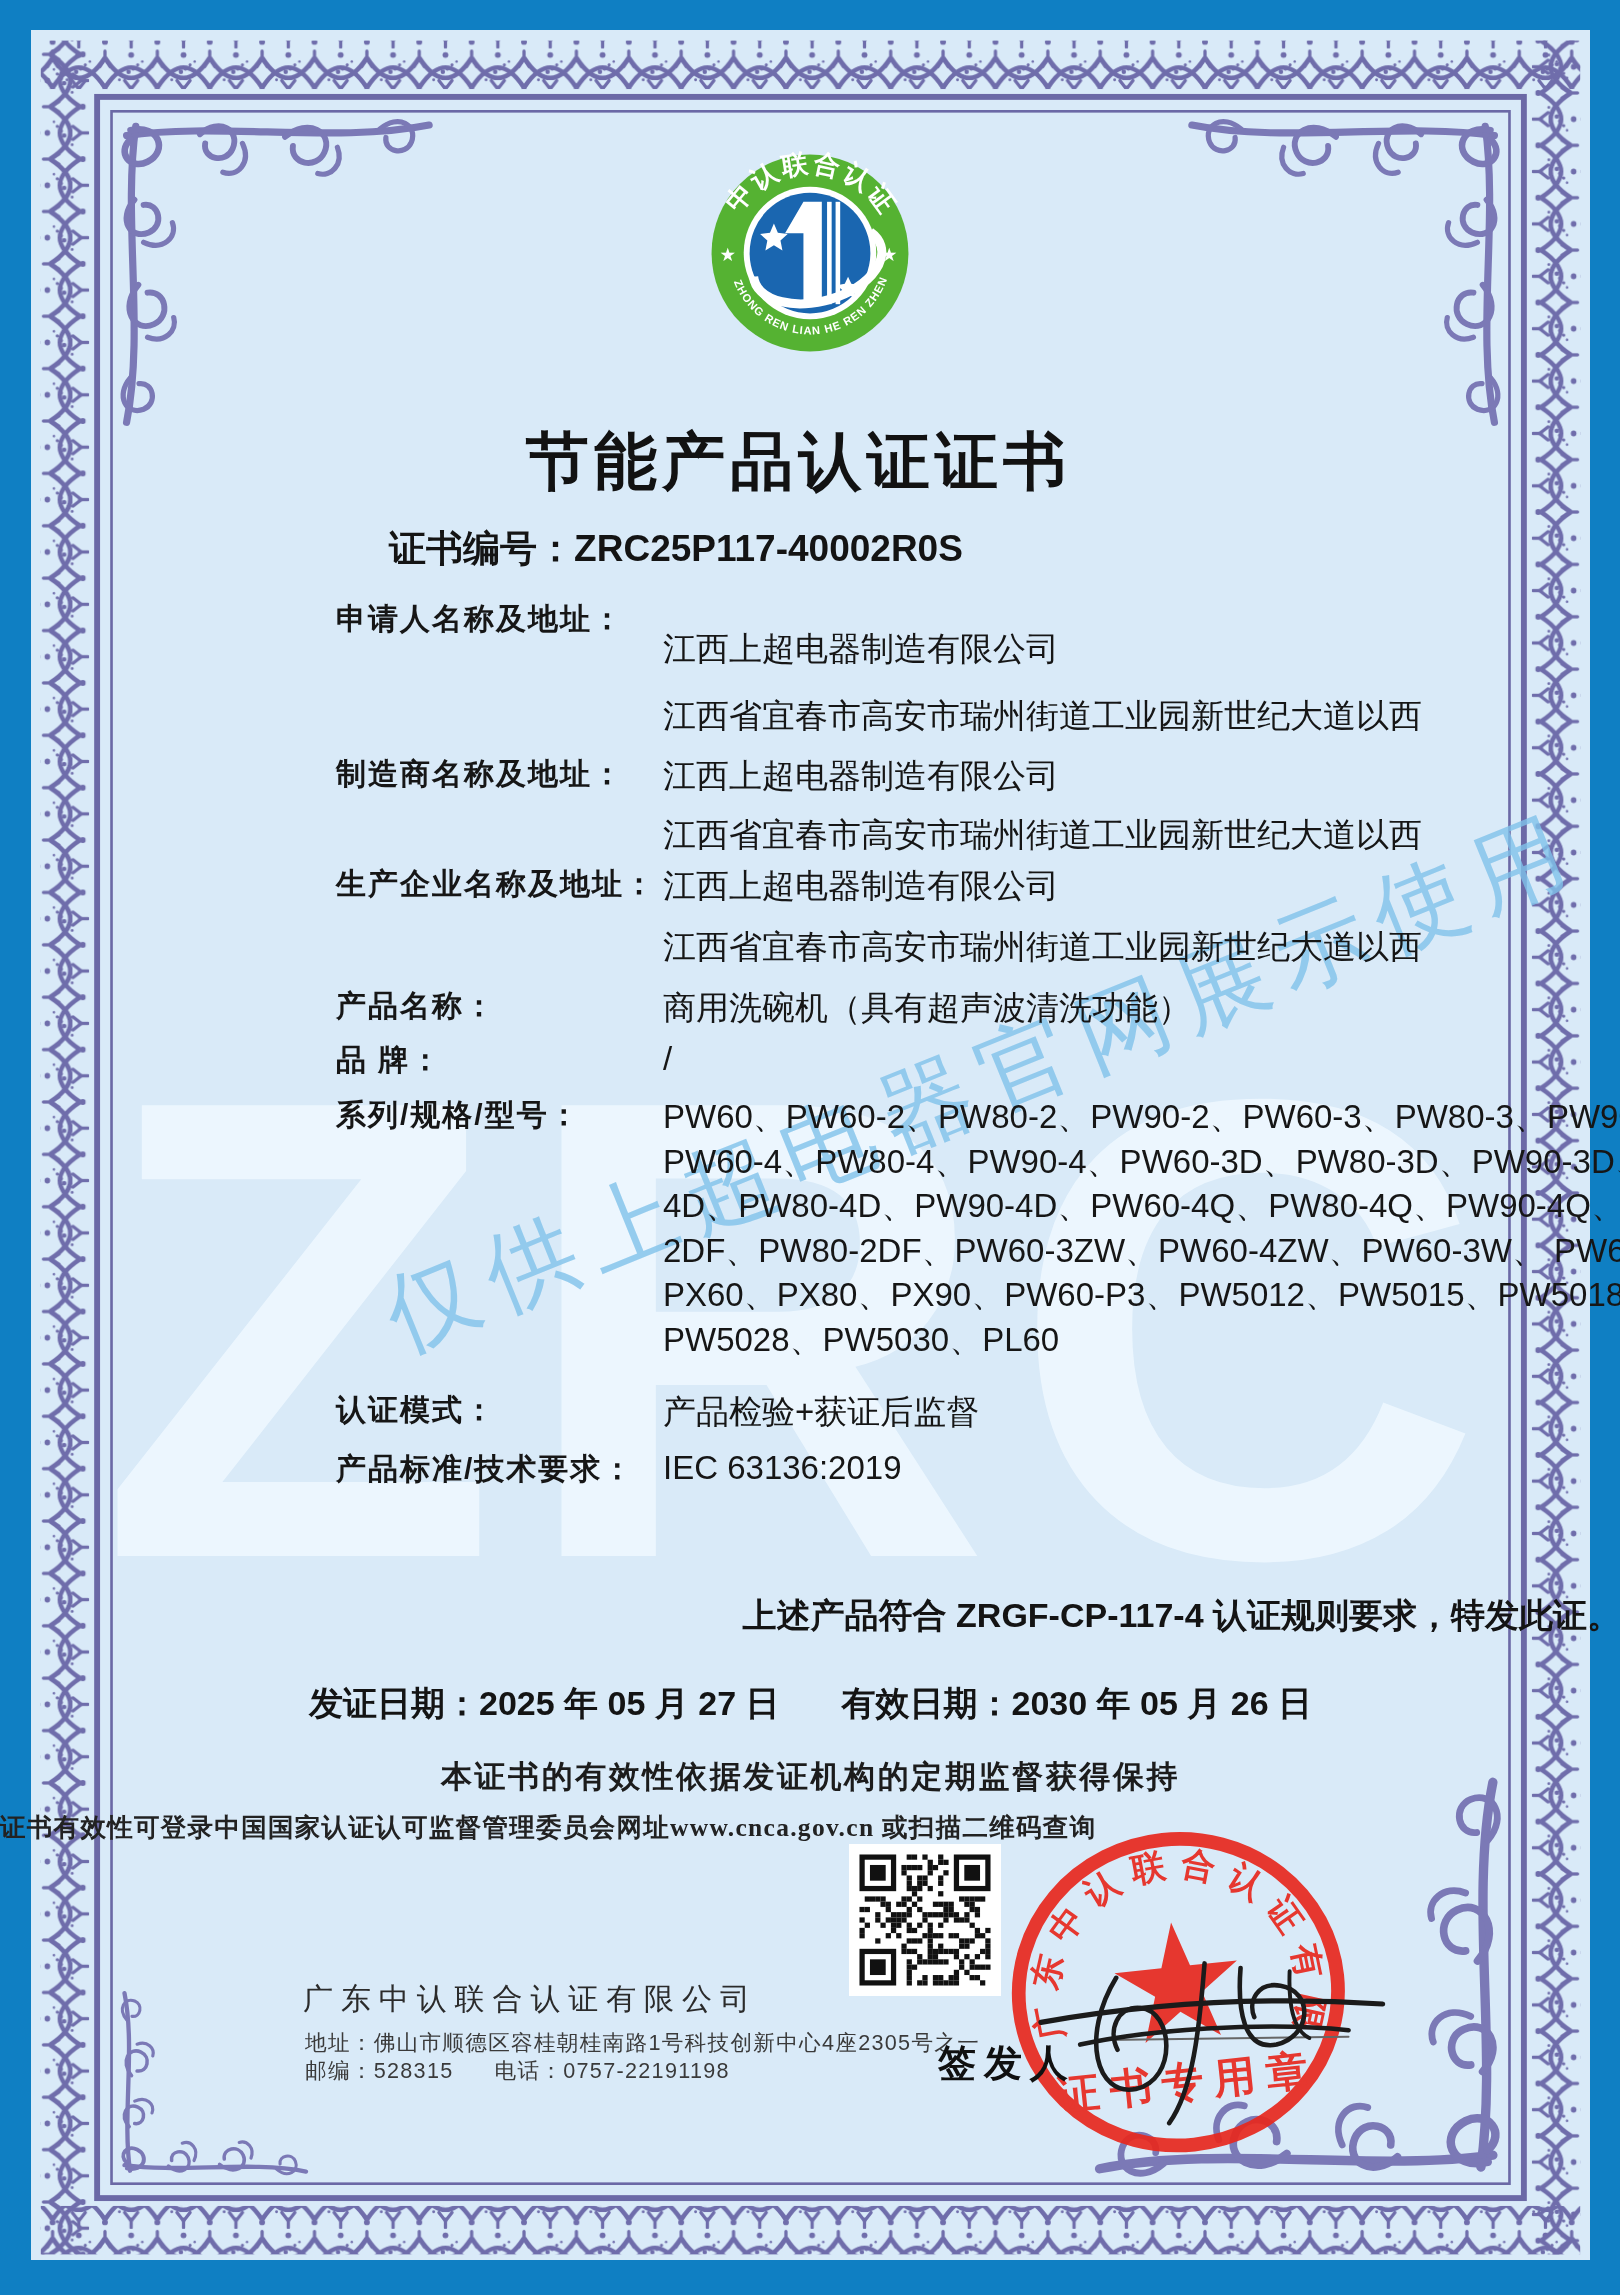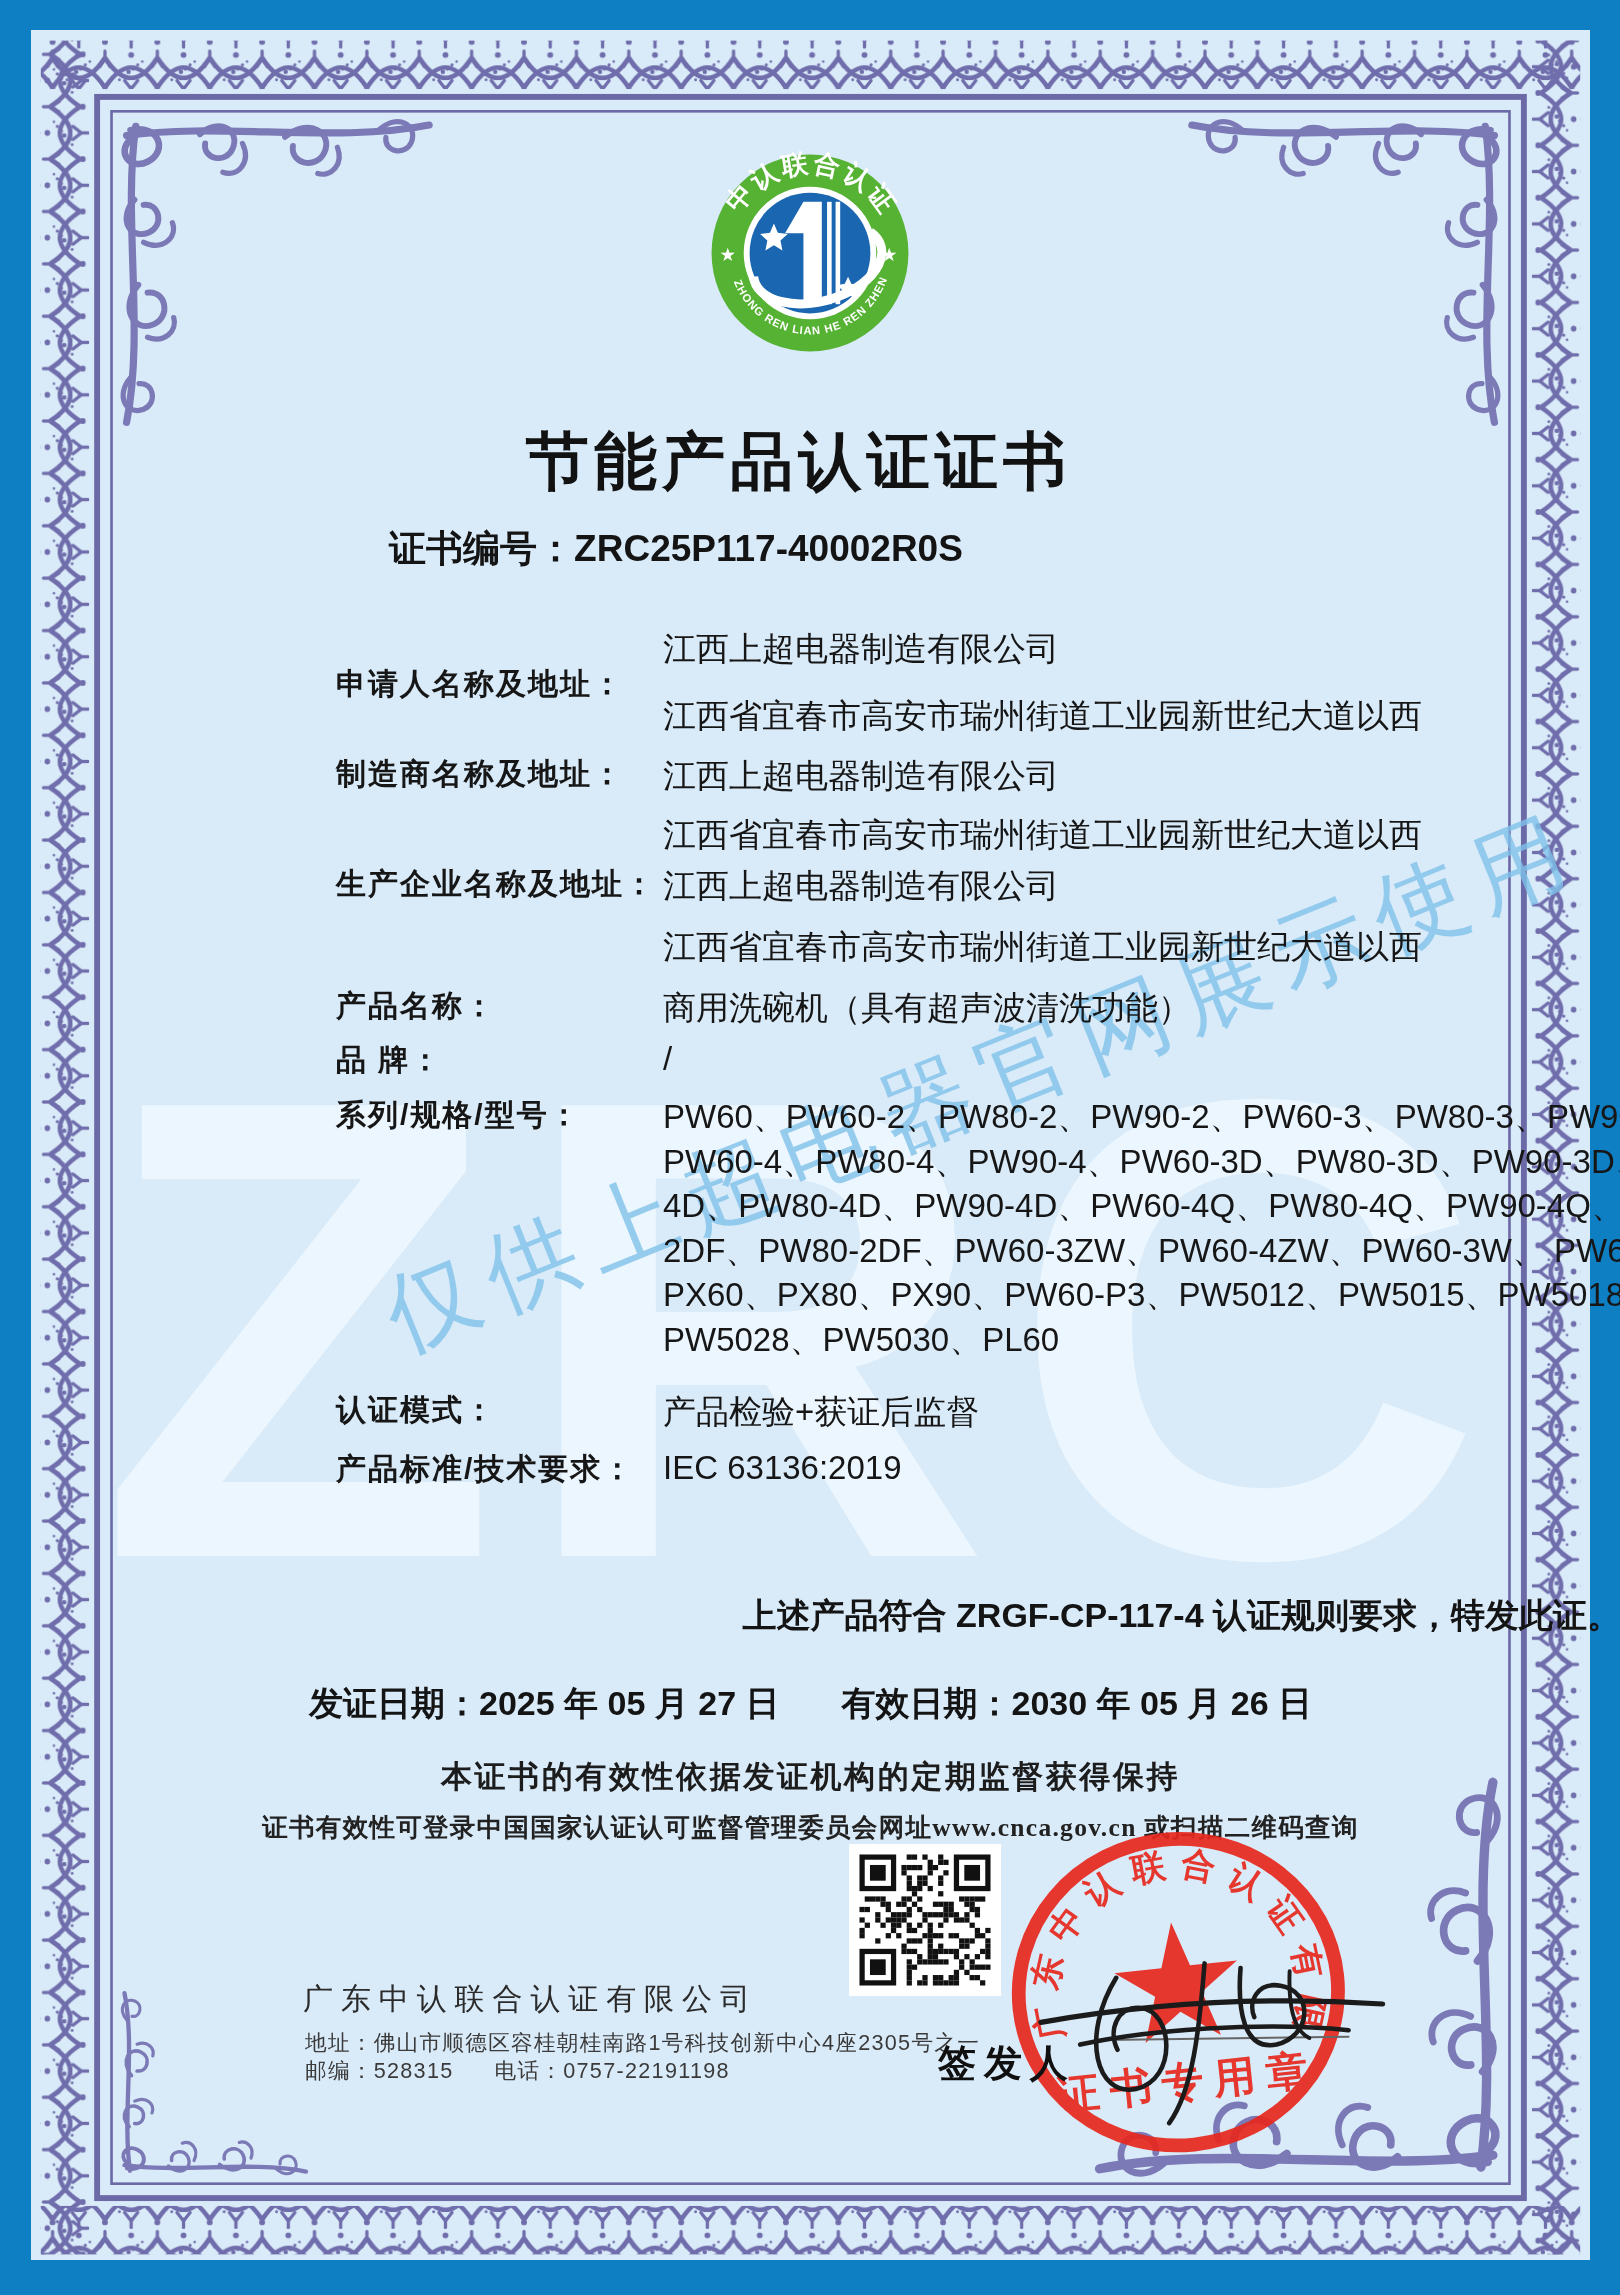--- a/index.html
+++ b/index.html
@@ -22,21 +22,21 @@
   .lbl{position:absolute;left:336px;font-size:30px;font-weight:bold;color:#161616;
     letter-spacing:2px;white-space:nowrap;}
   .val{position:absolute;left:663px;font-size:33px;color:#161616;white-space:nowrap;}
   .statement{position:absolute;left:0;top:1593px;width:1621px;text-align:right;
     font-size:34px;font-weight:bold;color:#141414;}
   .dates{position:absolute;left:0;top:1669px;width:1621px;text-align:center;
     font-size:34px;font-weight:bold;color:#141414;margin-top:12px;}
   .dates .gap{display:inline-block;width:62px;}
   .note1{position:absolute;left:0;top:1756px;width:1621px;text-align:center;
     font-family:"Liberation Serif",serif;font-size:31px;font-weight:bold;color:#1c1c1c;letter-spacing:2.6px;}
-  .note2{position:absolute;left:0;top:1810px;width:1621px;text-align:center;
+  .note2{position:absolute;left:0;top:1810px;width:1621px;text-align:left;
     font-family:"Liberation Serif",serif;font-size:25.5px;font-weight:bold;color:#222;letter-spacing:1.3px;}
   .qr{position:absolute;left:849px;top:1844px;}
   .sealwrap{position:absolute;left:982px;top:1814px;}
   .signer{position:absolute;left:938px;top:2038px;font-size:38px;font-weight:bold;
     color:#101010;letter-spacing:7.9px;z-index:5;}
   .f-company{position:absolute;left:303px;top:1979px;font-size:30px;color:#2b2b2b;letter-spacing:7.9px;}
   .f-line{position:absolute;left:305px;font-size:21.6px;color:#3a3a3a;letter-spacing:1.3px;}
   .f-line .sp{display:inline-block;width:41px;}
 </style>
 </head>
@@ -139,21 +139,21 @@
         <path d="M105 115 l6 14 15 2 -11 10 3 15 -13 -8 -13 8 3 -15 -11 -10 15 -2 Z" fill="#ffffff"></path>
         <path d="M218 196 l5 11 12 2 -9 8 2 12 -10 -6 -11 6 3 -12 -9 -8 12 -2 Z" fill="#ffffff"></path>
       </g>
     </svg>
 
     <div class="title">节能产品认证证书</div>
     <div class="certno">
       <span>证书编号：</span><span>ZRC25P117-40002R0S</span>
     </div>
 
-    <div class="lbl" style="top:664px">申请人名称及地址：</div>
+    <div class="lbl" style="top:599px">申请人名称及地址：</div>
     <div class="val" style="top:627px">江西上超电器制造有限公司</div>
     <div class="val" style="top:694px">江西省宜春市高安市瑞州街道工业园新世纪大道以西</div>
 
     <div class="lbl" style="top:754px">制造商名称及地址：</div>
     <div class="val" style="top:754px">江西上超电器制造有限公司</div>
     <div class="val" style="top:813px">江西省宜春市高安市瑞州街道工业园新世纪大道以西</div>
 
     <div class="lbl" style="top:864px">生产企业名称及地址：</div>
     <div class="val" style="top:864px">江西上超电器制造有限公司</div>
     <div class="val" style="top:925px">江西省宜春市高安市瑞州街道工业园新世纪大道以西</div>

